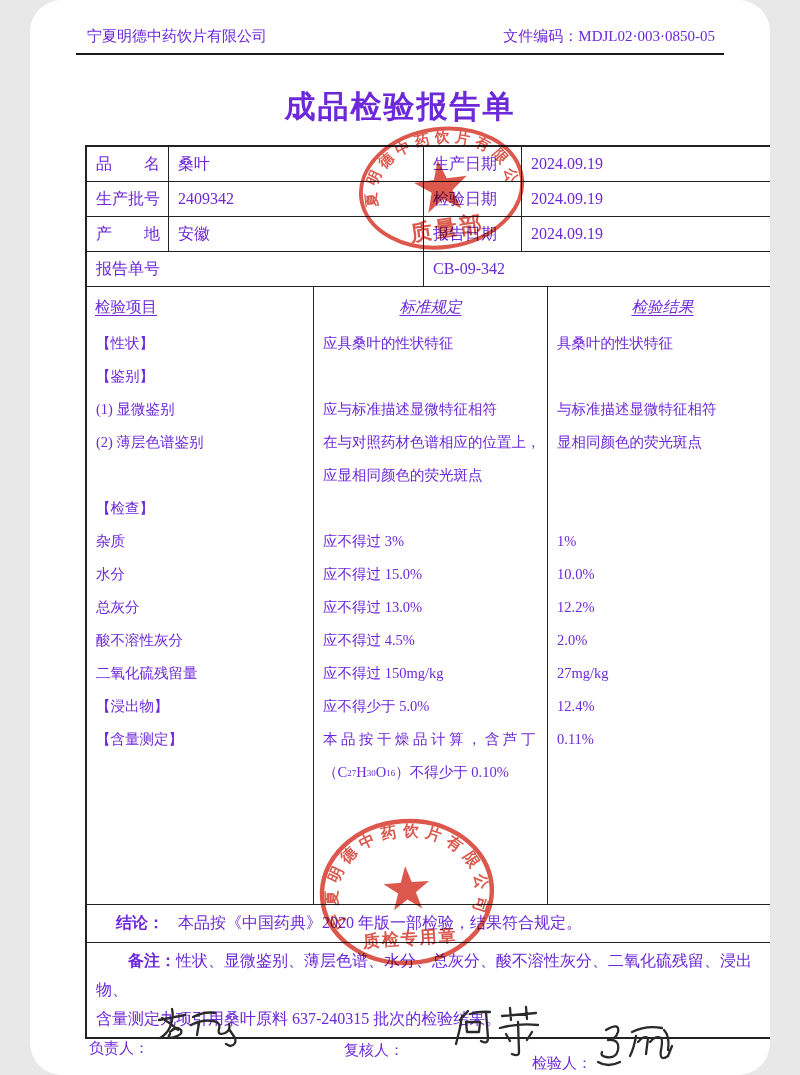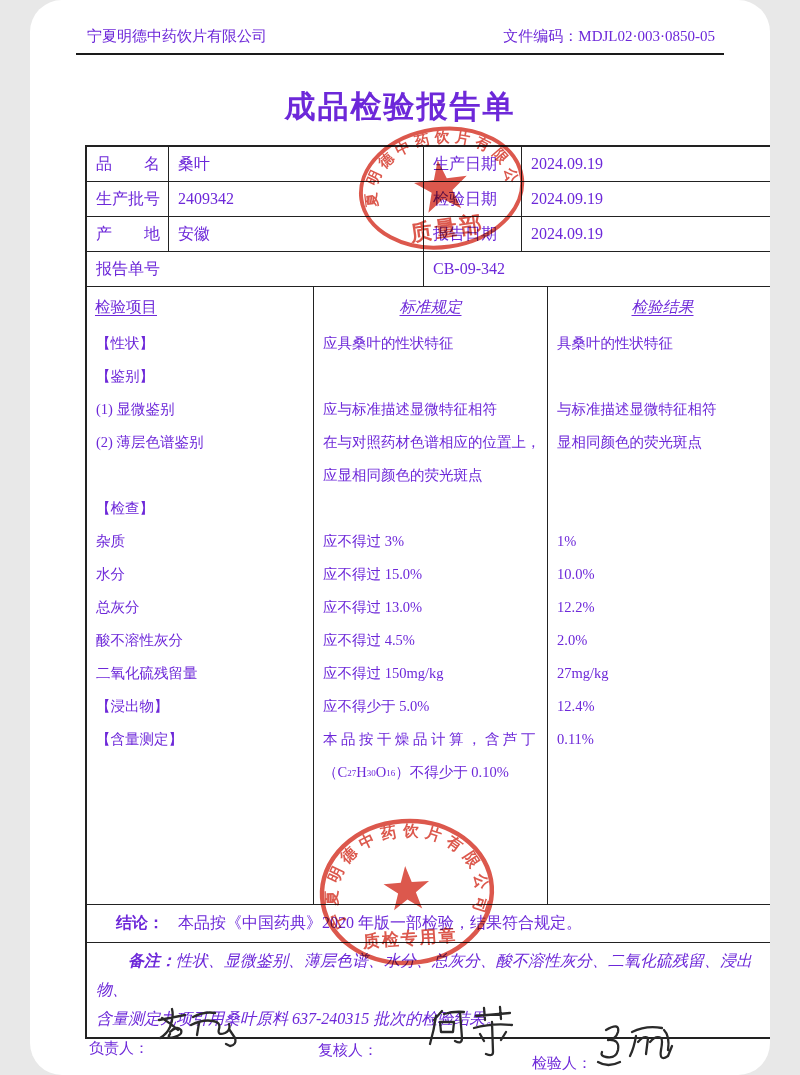--- a/index.html
+++ b/index.html
@@ -23,21 +23,21 @@
   .icol:last-child{border-right:none;}
   .col-header{height:40px;display:flex;align-items:center;font-size:15.5px;padding:0 8px;}
   .col-header.center{justify-content:center;font-style:italic;}
   .uline{text-decoration:underline;text-underline-offset:3px;}
   .line{height:33px;display:flex;align-items:center;font-size:14.5px;padding:0 9px;white-space:nowrap;}
   .line.spread{letter-spacing:3.5px;}
   sub{font-size:9px;}
   
   .conclusion{height:37px;border-bottom:1px solid #222;display:flex;align-items:center;font-size:16px;padding:0 10px 0 29px;}
   .conclusion b{margin-right:14px;}
-  .remarks{min-height:60px;font-size:16px;line-height:29px;padding:3px 9px 4px;text-indent:2em;font-style:italic;}
+  .remarks{min-height:60px;font-size:16px;line-height:29px;padding:3px 9px 4px;text-indent:2em;}
   
   .signatures{position:absolute;top:1002px;left:55px;width:700px;height:62px;}
   .sig-group{position:absolute;display:flex;align-items:flex-end;}
   .sig-label{font-size:15px;padding-top:16px;white-space:nowrap;}
   .sig-ink{stroke:#2a2a2a;stroke-width:2.3;fill:none;stroke-linecap:round;stroke-linejoin:round;}
   
   .stamp{position:absolute;mix-blend-mode:multiply;opacity:.84;}
   .stamp-top{left:322px;top:116px;transform:rotate(-8deg);}
   .stamp-bottom{left:284px;top:814px;transform:rotate(-4deg);}
   .stamp text{font-family:"Liberation Sans","DejaVu Sans",sans-serif;font-weight:bold;}
@@ -158,21 +158,21 @@
   </div>
 
   <div class="signatures">
     <div class="sig-group" style="left:4px;top:0;">
       <span class="sig-label">负责人：</span>
       <svg width="104" height="56" viewBox="0 0 104 56">
         <path class="sig-ink" d="M10,18 L36,13 M23,7 Q25,15 21,25 Q18,32 11,36 M13,16 Q21,21 29,28 M21,30 Q28,23 32,28 Q34,33 25,35 Q17,37 21,32"></path>
         <path class="sig-ink" d="M44,15 Q56,9 66,11 M42,23 Q54,17 64,19 Q72,20 70,27 Q68,34 76,31 Q82,28 80,22 M50,21 L48,33 M80,27 L86,36 Q88,43 81,44 L77,42"></path>
       </svg>
     </div>
-    <div class="sig-group" style="left:233px;top:0;gap:42px;">
+    <div class="sig-group" style="left:259px;top:0;gap:42px;">
       <span class="sig-label">复核人：</span>
       <svg width="100" height="58" viewBox="0 0 100 58">
         <path class="sig-ink" d="M16,14 Q14,28 10,42 M14,18 L22,9 M24,12 Q34,9 44,10 M40,10 L42,36 Q42,43 35,39 M20,20 L34,20 L33,30 L21,30 L20,20"></path>
         <path class="sig-ink" d="M56,14 L90,11 M64,6 L65,18 M80,5 L81,17 M54,26 Q72,21 92,23 M60,32 L64,39 M86,30 L81,38 M72,20 L73,50 Q73,55 66,52"></path>
       </svg>
     </div>
     <div class="sig-group" style="left:447px;top:17px;">
       <span class="sig-label">检验人：</span>
       <svg width="100" height="54" viewBox="0 0 100 54">
         <path class="sig-ink" d="M14,11 Q28,3 26,13 Q24,20 16,21 Q28,20 26,31 Q24,40 14,38 Q8,37 10,33 M6,43 Q16,49 28,43"></path>

